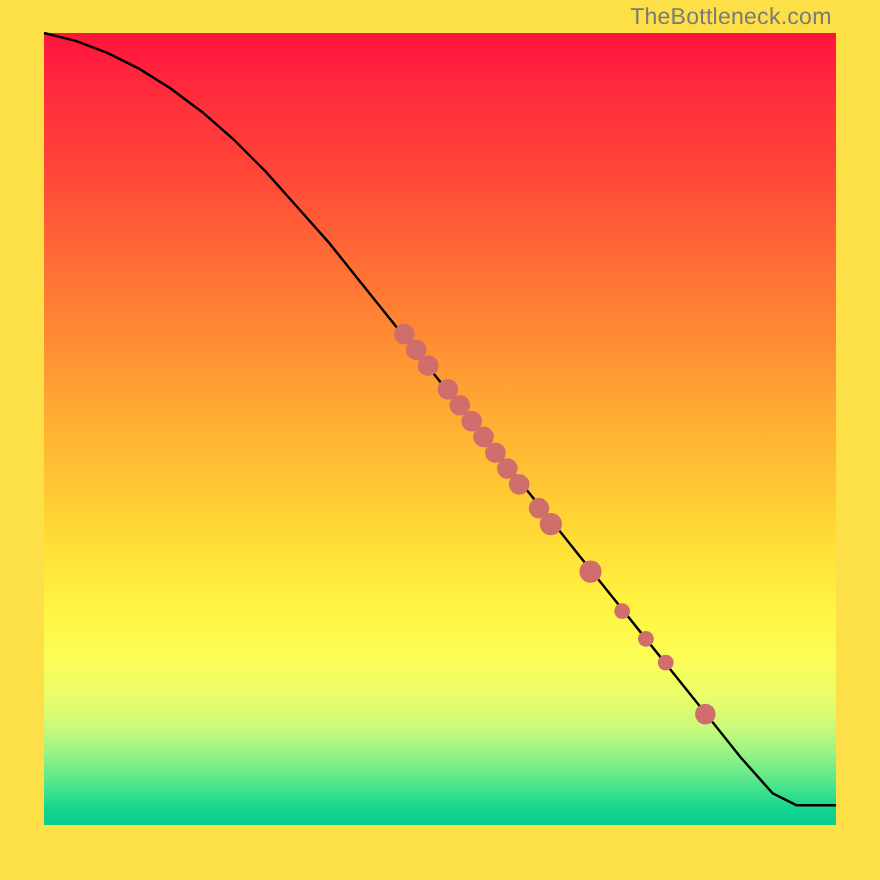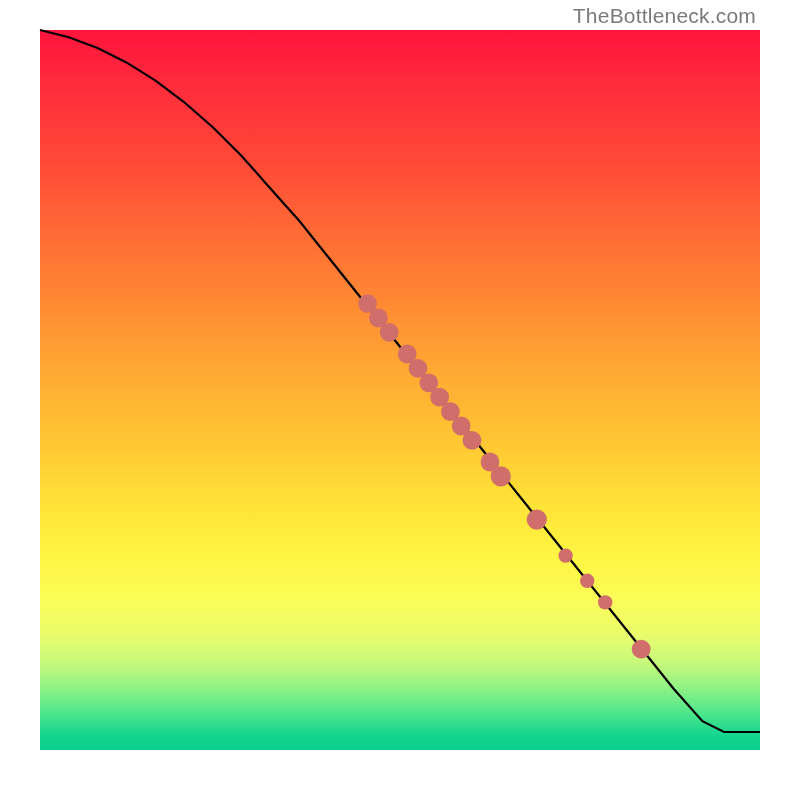--- a/index.html
+++ b/index.html
@@ -8,21 +8,21 @@
     width: 800px;
     height: 800px;
     overflow: hidden;
     background: #000;
     font-family: Arial, Helvetica, sans-serif;
   }
   .stage {
     position: relative;
     width: 800px;
     height: 800px;
-    background: #ffffff;
+    background: #fde047;
   }
   .plot {
     position: absolute;
     left: 40px;
     top: 30px;
     width: 720px;
     height: 720px;
     
     background: linear-gradient(to bottom,
       #ff143c 0%,

